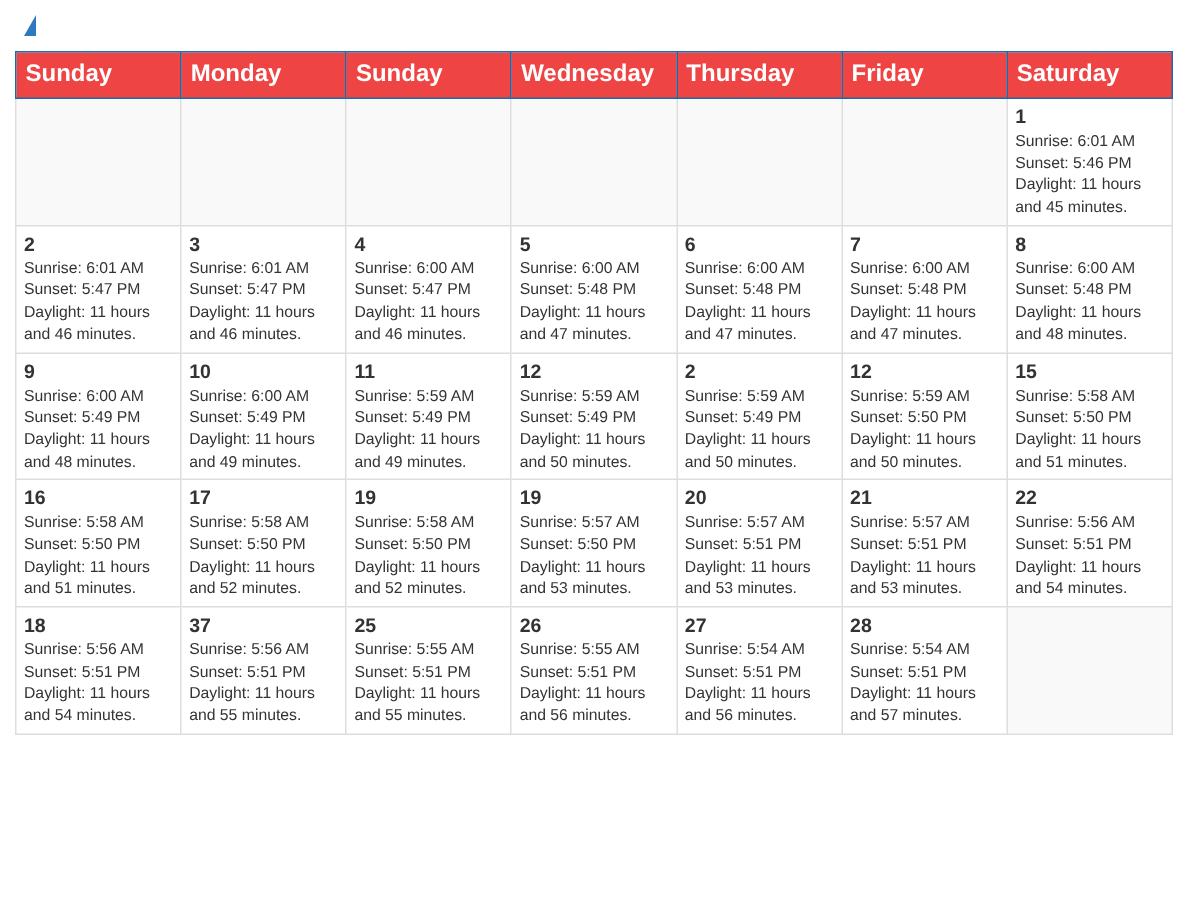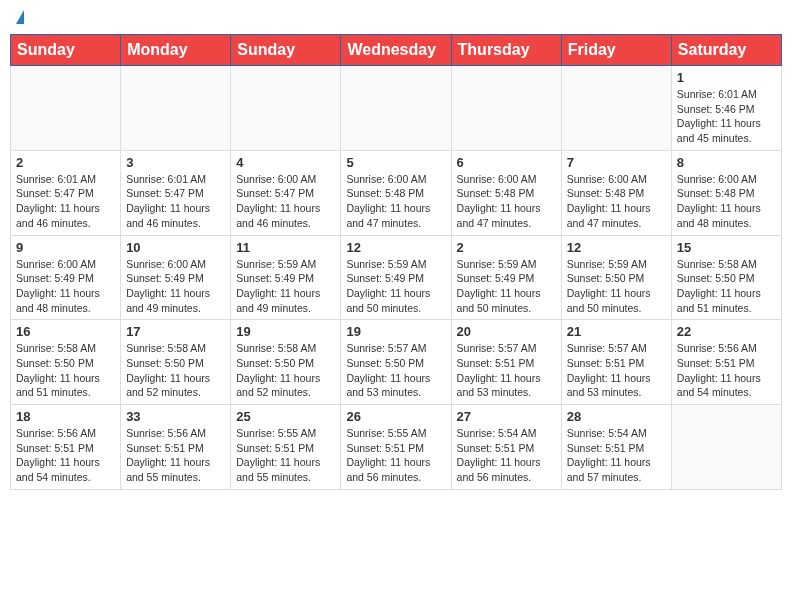--- a/index.html
+++ b/index.html
@@ -296,21 +296,21 @@
       </tr>
       <tr>
         <td>
           <div class="day-number">18</div>
           <div class="day-info" style="white-space: pre-line;">Sunrise: 5:56 AM
 Sunset: 5:51 PM
 Daylight: 11 hours
 and 54 minutes.</div>
         </td>
         <td>
-          <div class="day-number">33</div>
+          <div class="day-number">37</div>
           <div class="day-info" style="white-space: pre-line;">Sunrise: 5:56 AM
 Sunset: 5:51 PM
 Daylight: 11 hours
 and 55 minutes.</div>
         </td>
         <td>
           <div class="day-number">25</div>
           <div class="day-info" style="white-space: pre-line;">Sunrise: 5:55 AM
 Sunset: 5:51 PM
 Daylight: 11 hours

